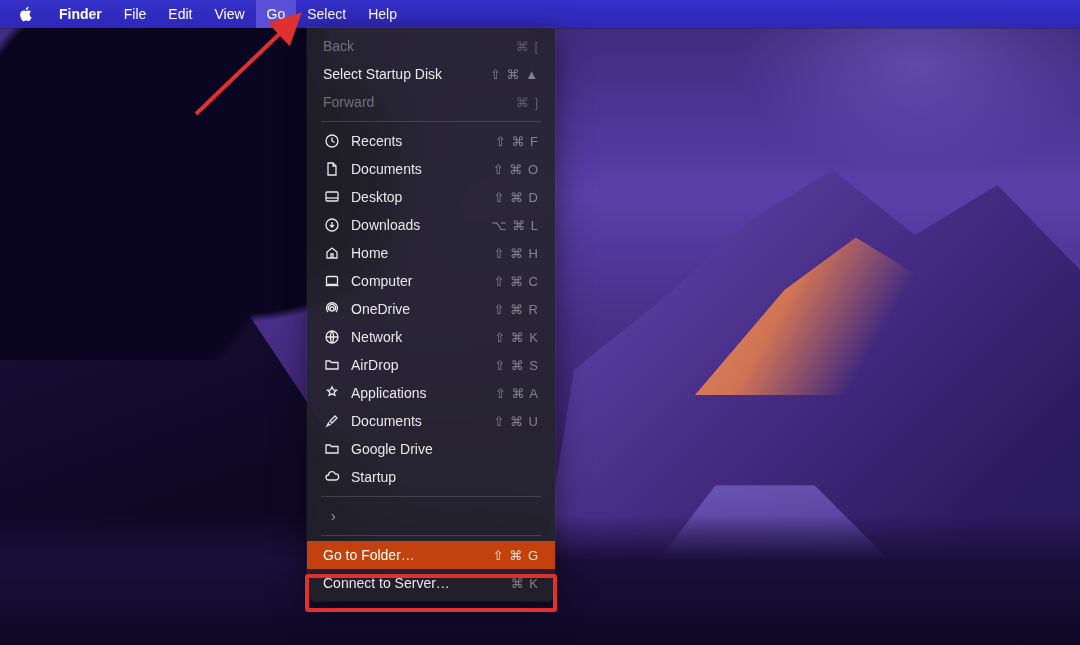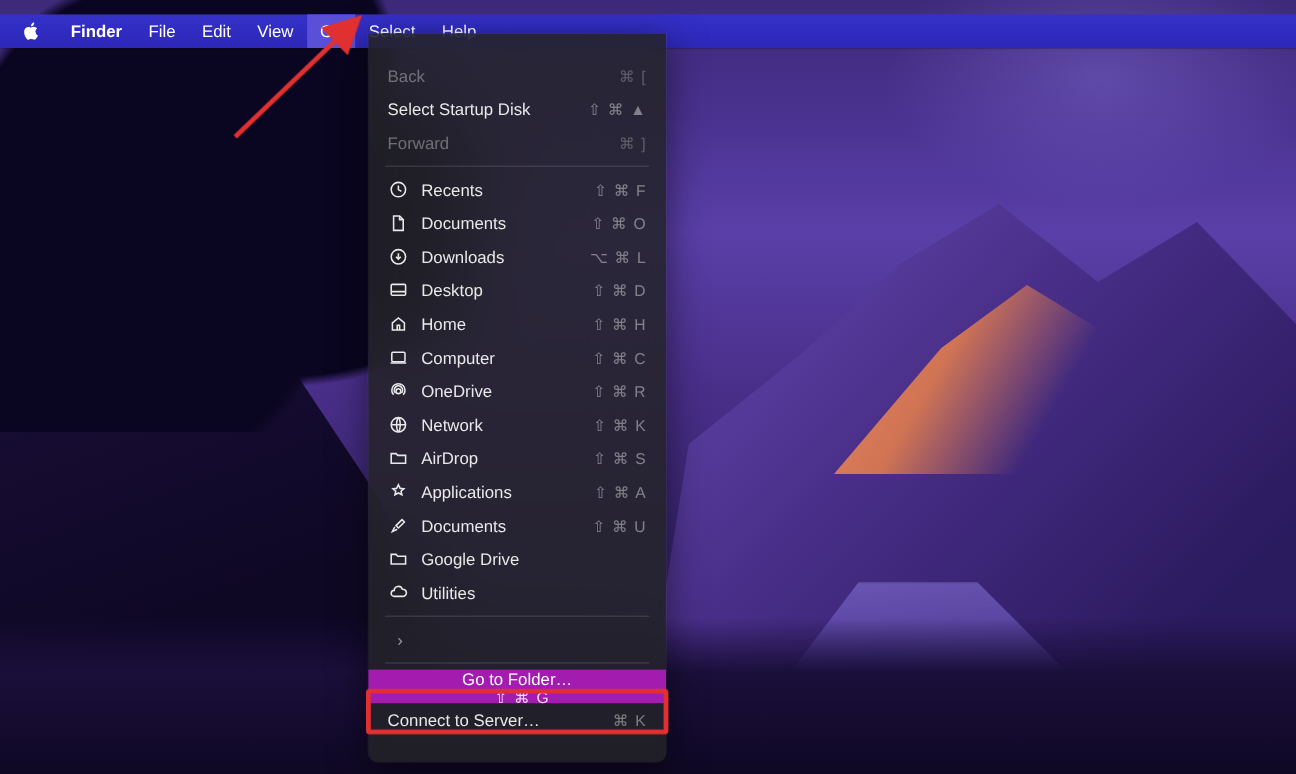--- a/index.html
+++ b/index.html
@@ -84,21 +84,21 @@
       bottom: 0;
       left: 0;
       width: 100%;
       height: 130px;
       background: linear-gradient(180deg, transparent, #1a0f3a 35%, #0f0825 100%);
     }
 
     
     .menubar {
       position: absolute;
-      top: 12px;
+      top: 0;
       left: 0;
       right: 0;
       height: 28px;
       background: linear-gradient(180deg, #3530c8 0%, #2d28b8 100%);
       display: flex;
       align-items: center;
       padding: 0 10px 0 18px;
       color: #fff;
       font-size: 14px;
       z-index: 10;
@@ -120,33 +120,33 @@
     .dropdown {
       position: absolute;
       top: 28px;
       left: 307px;
       width: 248px;
       background: rgba(35, 35, 40, 0.85);
       backdrop-filter: blur(30px);
       border-radius: 0 0 8px 8px;
       box-shadow: 0 8px 32px rgba(0,0,0,0.5), 0 0 0 0.5px rgba(255,255,255,0.12);
       z-index: 20;
-      padding: 21px 0;
+      padding: 4px 0;
       color: #e8e8e8;
       font-size: 14px;
     }
     .menu-item {
       display: flex;
       align-items: center;
       height: 28px;
       padding: 0 16px;
       cursor: default;
     }
     .menu-item.disabled { color: rgba(255,255,255,0.35); }
-    .menu-item.highlighted { background: #a21caf; color: #fff; flex-direction: column; }
+    .menu-item.highlighted { background: #c2410c; color: #fff; }
     .menu-item .icon {
       width: 18px;
       height: 18px;
       margin-right: 10px;
       display: flex;
       align-items: center;
       justify-content: center;
       flex-shrink: 0;
     }
     .menu-item .icon svg { width: 16px; height: 16px; }
@@ -247,40 +247,40 @@
           <path d="M4 2h5l3 3v9H4z"></path>
           <path d="M9 2v3h3"></path>
         </svg>
       </span>
     <span class="label">Documents</span>
     <span class="shortcut">⇧ ⌘ O</span>
   </div>
   <div class="menu-item">
     <span class="icon">
         <svg viewBox="0 0 16 16" fill="none" stroke="currentColor" stroke-width="1.3">
+          <rect x="2" y="3" width="12" height="9" rx="1"></rect>
+          <path d="M2 9h12"></path>
+        </svg>
+      </span>
+    <span class="label">Desktop</span>
+    <span class="shortcut">⇧ ⌘ D</span>
+  </div>
+  <div class="menu-item">
+    <span class="icon">
+        <svg viewBox="0 0 16 16" fill="none" stroke="currentColor" stroke-width="1.3">
           <circle cx="8" cy="8" r="6"></circle>
           <path d="M8 5v5m-2-2 2 2 2-2"></path>
         </svg>
       </span>
     <span class="label">Downloads</span>
     <span class="shortcut">⌥ ⌘ L</span>
   </div>
   <div class="menu-item">
     <span class="icon">
         <svg viewBox="0 0 16 16" fill="none" stroke="currentColor" stroke-width="1.3">
-          <rect x="2" y="3" width="12" height="9" rx="1"></rect>
-          <path d="M2 9h12"></path>
-        </svg>
-      </span>
-    <span class="label">Desktop</span>
-    <span class="shortcut">⇧ ⌘ D</span>
-  </div>
-  <div class="menu-item">
-    <span class="icon">
-        <svg viewBox="0 0 16 16" fill="none" stroke="currentColor" stroke-width="1.3">
           <path d="M3 7l5-4 5 4v6H3z"></path>
           <path d="M7 13V9h2v4"></path>
         </svg>
       </span>
     <span class="label">Home</span>
     <span class="shortcut">⇧ ⌘ H</span>
   </div>
   <div class="menu-item">
     <span class="icon">
         <svg viewBox="0 0 16 16" fill="none" stroke="currentColor" stroke-width="1.3">
@@ -346,21 +346,21 @@
       </span>
     <span class="label">Google Drive</span>
     <span class="shortcut"></span>
   </div>
   <div class="menu-item">
     <span class="icon">
         <svg viewBox="0 0 16 16" fill="none" stroke="currentColor" stroke-width="1.3">
           <path d="M12 11H4.5a2.5 2.5 0 0 1 0-5 3.5 3.5 0 0 1 6.8-1A2.5 2.5 0 0 1 12 11z"></path>
         </svg>
       </span>
-    <span class="label">Utilities</span>
+    <span class="label">Startup</span>
     <span class="shortcut"></span>
   </div>
 
   <div class="separator"></div>
 
   <div class="menu-item no-icon">
     <span class="chevron">›</span>
   </div>
 
   <div class="separator"></div>

